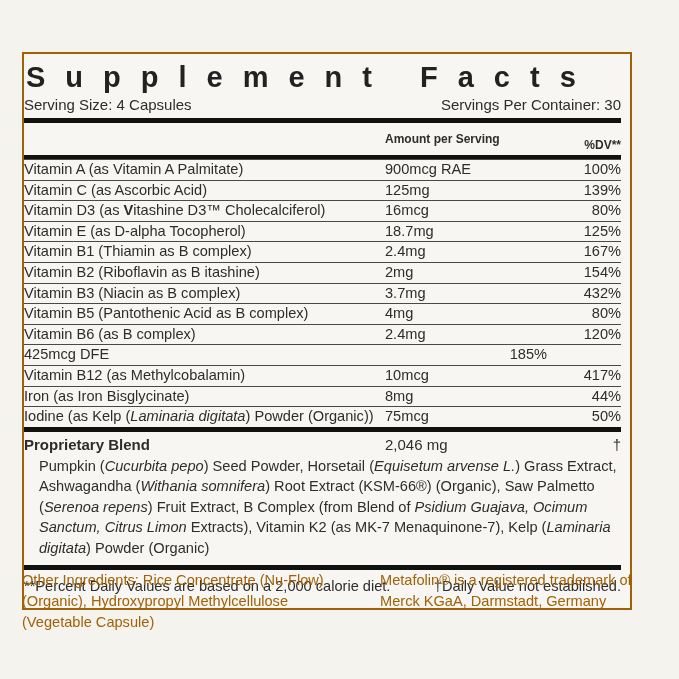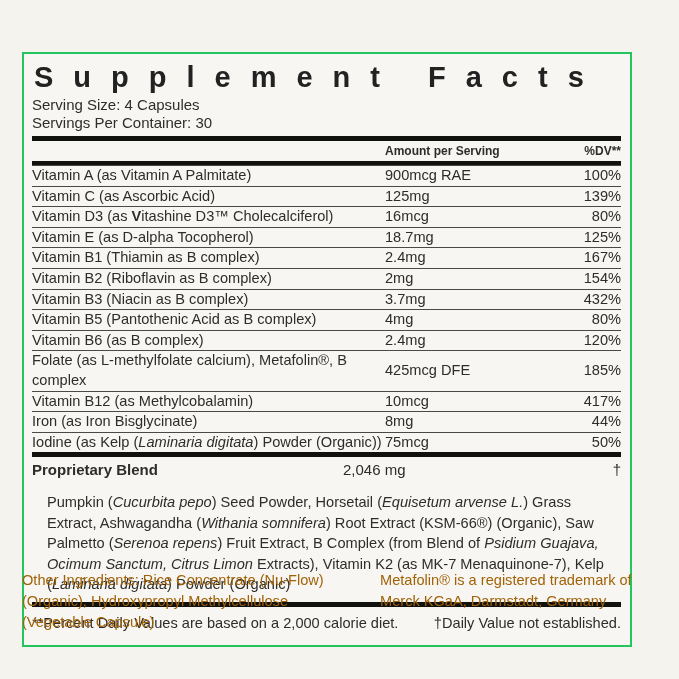--- a/index.html
+++ b/index.html
@@ -14,63 +14,62 @@
   body{
     background:var(--background);
     font-family:"Liberation Sans","DejaVu Sans",sans-serif;
     color:var(--ink);
     -webkit-font-smoothing:antialiased;
   }
   .page{position:relative;width:679px;height:679px;overflow:hidden;}
   .label-box{
     position:absolute;left:22px;top:52px;width:610px;
     background:var(--panel);
-    border:2px solid #22c55e;
-    padding:4px 9px 0 8px;
+    border:2px solid #a16207;
+    padding:4px 9px 0 0;
   }
   .sf-title{
     font-size:29px;font-weight:700;letter-spacing:20px;
     white-space:nowrap;overflow:hidden;
     padding:3px 0 2px 2px;color:#222;
   }
   .serving-row{
     display:flex;justify-content:space-between;
     font-size:15px;line-height:18px;
     padding:0 0 4px 0;
     border-bottom:5px solid var(--bar);
-    flex-direction:column;
   }
   .grid-row{
     display:grid;
     grid-template-columns:1fr 162px 74px;
     align-items:center;
   }
   .col-header{
     font-size:12px;font-weight:700;
     padding:3px 0 3px 0;
     border-bottom:4px solid var(--bar);
   }
-  .col-header .dv{text-align:right;}
+  .col-header .dv{text-align:right;margin-top:12px;}
   .nutrient{
     font-size:14.6px;line-height:19.6px;
     border-top:1px solid var(--rule);
   }
   .nutrient:first-of-type{border-top:none;}
   .nutrient .dv{text-align:right;}
   .blend{
     border-top:5px solid var(--bar);
     border-bottom:5px solid var(--bar);
     padding:3px 0 7px 0;
   }
-  .blend-head{font-size:15px;line-height:20px;gap:42px;}
+  .blend-head{font-size:15px;line-height:20px;}
   .blend-head .name{font-weight:700;}
   .blend-head .dv{text-align:right;}
   .blend-desc{
     font-size:14.6px;line-height:20.5px;
-    padding-left:15px;margin-top:12px;
+    padding-left:15px;margin-top:1px;
   }
   .footnote-row{
     display:flex;justify-content:space-between;
     font-size:14.6px;line-height:18px;
     padding:7px 0 13px 0;
   }
   .below-box{
     position:absolute;left:22px;top:570px;width:634px;
     display:flex;justify-content:space-between;
     font-size:14.6px;line-height:21px;color:#a16207;
@@ -119,41 +118,40 @@
       <span>Vitamin E (as D-alpha Tocopherol)</span>
       <span>18.7mg</span>
       <span class="dv">125%</span>
     </div>
     <div class="grid-row nutrient">
       <span>Vitamin B1 (Thiamin as B complex)</span>
       <span>2.4mg</span>
       <span class="dv">167%</span>
     </div>
     <div class="grid-row nutrient">
-      <span>Vitamin B2 (Riboflavin as B complex)</span>
+      <span>Vitamin B2 (Riboflavin as B itashine)</span>
       <span>2mg</span>
       <span class="dv">154%</span>
     </div>
     <div class="grid-row nutrient">
       <span>Vitamin B3 (Niacin as B complex)</span>
       <span>3.7mg</span>
       <span class="dv">432%</span>
     </div>
     <div class="grid-row nutrient">
       <span>Vitamin B5 (Pantothenic Acid as B complex)</span>
       <span>4mg</span>
       <span class="dv">80%</span>
     </div>
     <div class="grid-row nutrient">
       <span>Vitamin B6 (as B complex)</span>
       <span>2.4mg</span>
       <span class="dv">120%</span>
     </div>
     <div class="grid-row nutrient">
-      <span>Folate (as L-methylfolate calcium), Metafolin®, B complex</span>
       <span>425mcg DFE</span>
       <span class="dv">185%</span>
     </div>
     <div class="grid-row nutrient">
       <span>Vitamin B12 (as Methylcobalamin)</span>
       <span>10mcg</span>
       <span class="dv">417%</span>
     </div>
     <div class="grid-row nutrient">
       <span>Iron (as Iron Bisglycinate)</span>

